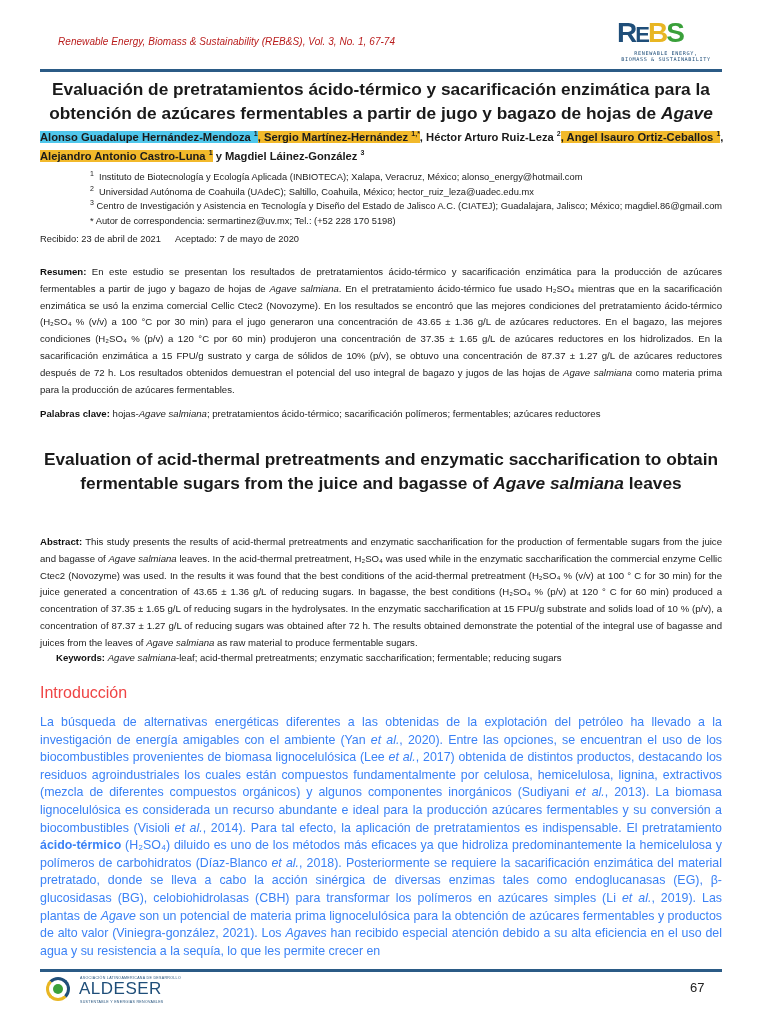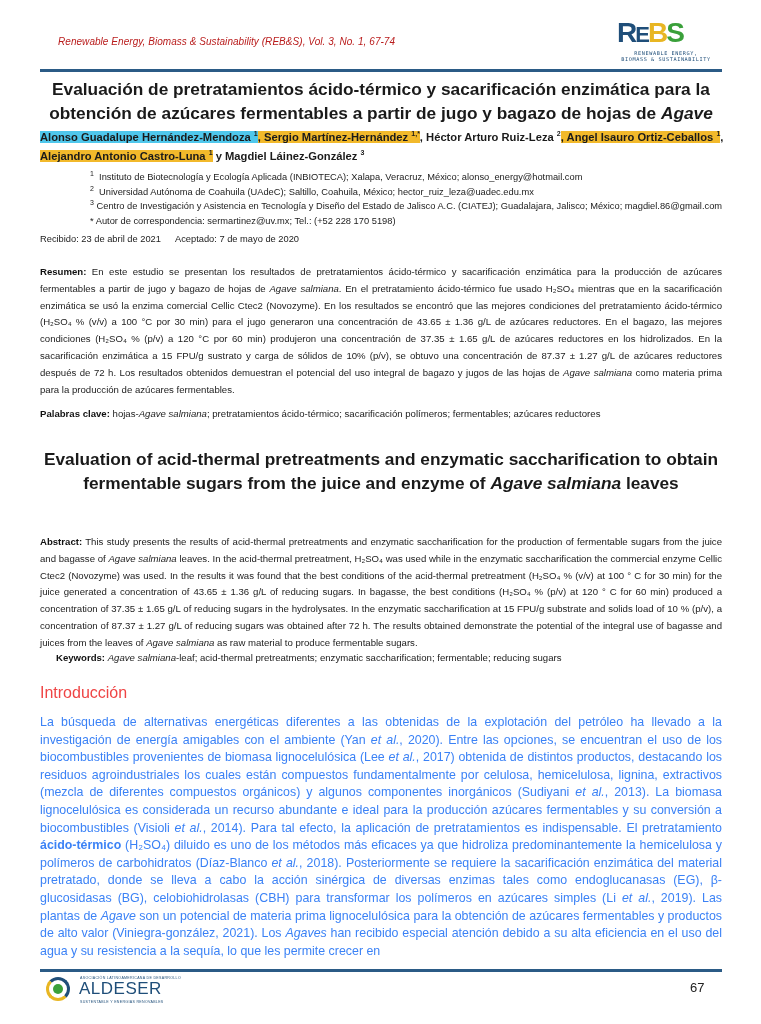--- a/index.html
+++ b/index.html
@@ -70,21 +70,21 @@
   <div><sup>3</sup>&nbsp;<span>Centro de Investigación y Asistencia en Tecnología y Diseño del Estado de Jalisco A.C. (CIATEJ); Guadalajara, Jalisco; México; magdiel.86@gmail.com</span></div>
   <div><span>*</span> <span>Autor de correspondencia: sermartinez@uv.mx; Tel.: (+52 228 170 5198)</span></div>
 </div>
 
 <div class="abs dates"><span>Recibido: 23 de abril de 2021</span><span>Aceptado: 7 de mayo de 2020</span></div>
 
 <div class="abs abstract ab-es"><b class="lbl">Resumen:</b><span> En este estudio se presentan los resultados de pretratamientos ácido-térmico y sacarificación enzimática para la producción de azúcares fermentables a partir de jugo y bagazo de hojas de </span><i>Agave salmiana</i><span>. En el pretratamiento ácido-térmico fue usado H₂SO₄ mientras que en la sacarificación enzimática se usó la enzima comercial Cellic Ctec2 (Novozyme).  En los resultados se encontró que las mejores condiciones del pretratamiento ácido-térmico (H₂SO₄ % (v/v) a 100 °C por 30 min) para el jugo generaron una concentración de 43.65 ± 1.36 g/L de azúcares reductores. En el bagazo, las mejores condiciones (H₂SO₄ % (p/v) a 120 °C por 60 min) produjeron una concentración de 37.35 ± 1.65 g/L de azúcares reductores en los hidrolizados. En la sacarificación enzimática a 15 FPU/g sustrato y carga de sólidos de 10% (p/v), se obtuvo una concentración de 87.37 ± 1.27 g/L de azúcares reductores después de 72 h. Los resultados obtenidos demuestran el potencial del uso integral de bagazo y jugos de las hojas de </span><i>Agave salmiana</i><span> como materia prima para la producción de azúcares fermentables.</span></div>
 
 <div class="abs kw kw-es"><b class="lbl">Palabras clave:</b><span> hojas-</span><i>Agave salmiana</i><span>; pretratamientos ácido-térmico; sacarificación polímeros; fermentables; azúcares reductores</span></div>
 
-<div class="abs title t-en"><span>Evaluation of acid-thermal pretreatments and enzymatic saccharification to obtain fermentable sugars from the juice and enzyme of </span><i>Agave salmiana</i><span> leaves</span></div>
+<div class="abs title t-en"><span>Evaluation of acid-thermal pretreatments and enzymatic saccharification to obtain fermentable sugars from the juice and bagasse of </span><i>Agave salmiana</i><span> leaves</span></div>
 
 <div class="abs abstract ab-en"><b class="lbl">Abstract:</b><span> This study presents the results of acid-thermal pretreatments and enzymatic saccharification for the production of fermentable sugars from the juice and bagasse of </span><i>Agave salmiana</i><span> leaves. In the acid-thermal pretreatment, H₂SO₄ was used while in the enzymatic saccharification the commercial enzyme Cellic Ctec2 (Novozyme) was used. In the results it was found that the best conditions of the acid-thermal pretreatment (H₂SO₄ % (v/v) at 100 ° C for 30 min) for the juice generated a concentration of 43.65 ± 1.36 g/L of reducing sugars. In bagasse, the best conditions (H₂SO₄ % (p/v) at 120 ° C for 60 min) produced a concentration of 37.35 ± 1.65 g/L of reducing sugars in the hydrolysates. In the enzymatic saccharification at 15 FPU/g substrate and solids load of 10 % (p/v), a concentration of 87.37 ± 1.27 g/L of reducing sugars was obtained after 72 h. The results obtained demonstrate the potential of the integral use of bagasse and juices from the leaves of </span><i>Agave salmiana</i><span> as raw material to produce fermentable sugars.</span></div>
 
 <div class="abs kw kw-en"><b class="lbl">Keywords:</b> <i>Agave salmiana</i><span>-leaf; acid-thermal pretreatments; enzymatic saccharification; fermentable; reducing sugars</span></div>
 
 <div class="abs intro-h">Introducción</div>
 
 <div class="abs intro"><span>La búsqueda de alternativas energéticas diferentes a las obtenidas de la explotación del petróleo ha llevado a la investigación de energía amigables con el ambiente (Yan </span><i>et al.</i><span>, 2020). Entre las opciones, se encuentran el uso de  los biocombustibles provenientes de biomasa lignocelulósica (Lee </span><i>et al.</i><span>, 2017) obtenida de distintos productos, destacando los residuos agroindustriales los cuales están compuestos fundamentalmente por celulosa, hemicelulosa, lignina, extractivos (mezcla de diferentes compuestos orgánicos) y algunos componentes inorgánicos (Sudiyani </span><i>et al.</i><span>, 2013). La biomasa lignocelulósica es considerada un recurso abundante e ideal para la producción azúcares fermentables y su conversión a  biocombustibles (Visioli </span><i>et al.</i><span>, 2014). Para tal efecto, la aplicación de pretratamientos es indispensable. El pretratamiento </span><b>ácido-térmico</b><span> (H₂SO₄) diluido es uno de los métodos más eficaces ya que hidroliza predominantemente la hemicelulosa y polímeros de carbohidratos (Díaz-Blanco </span><i>et al.</i><span>, 2018).  Posteriormente se requiere la sacarificación enzimática del material pretratado, donde se lleva a cabo la acción sinérgica de diversas enzimas tales como endoglucanasas (EG), β-glucosidasas (BG), celobiohidrolasas (CBH) para transformar los polímeros en azúcares simples (Li </span><i>et al.</i><span>, 2019). Las plantas de </span><i>Agave</i><span> son un potencial de materia prima lignocelulósica para la obtención de azúcares fermentables y productos de alto valor (Viniegra-gonzález, 2021). Los </span><i>Agaves</i><span> han recibido especial atención debido a su alta eficiencia en el uso del agua y su resistencia a la sequía, lo que les permite crecer en</span></div>
 
 <div class="abs rule rule-bot"></div>

